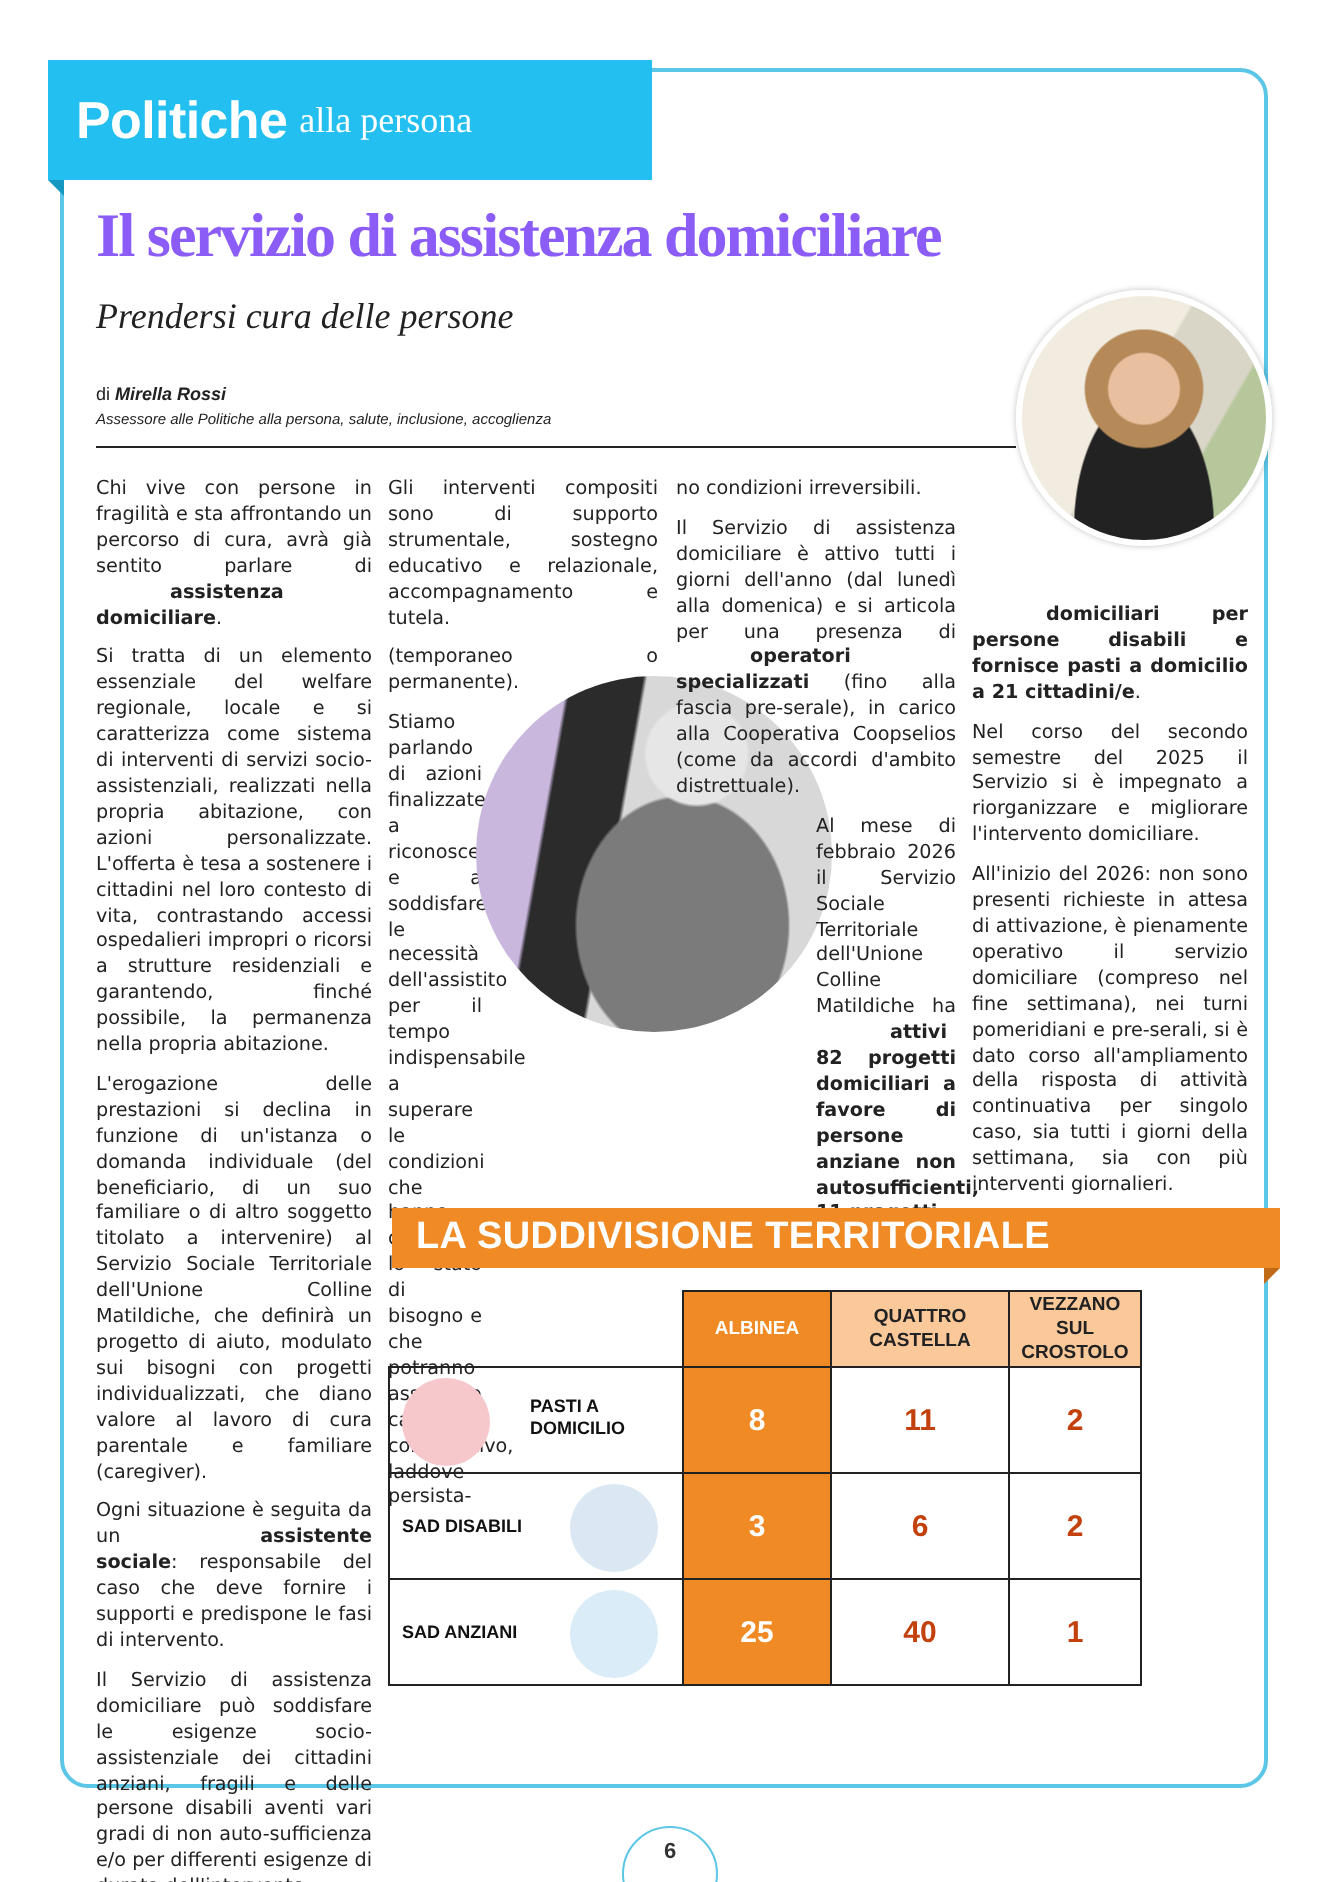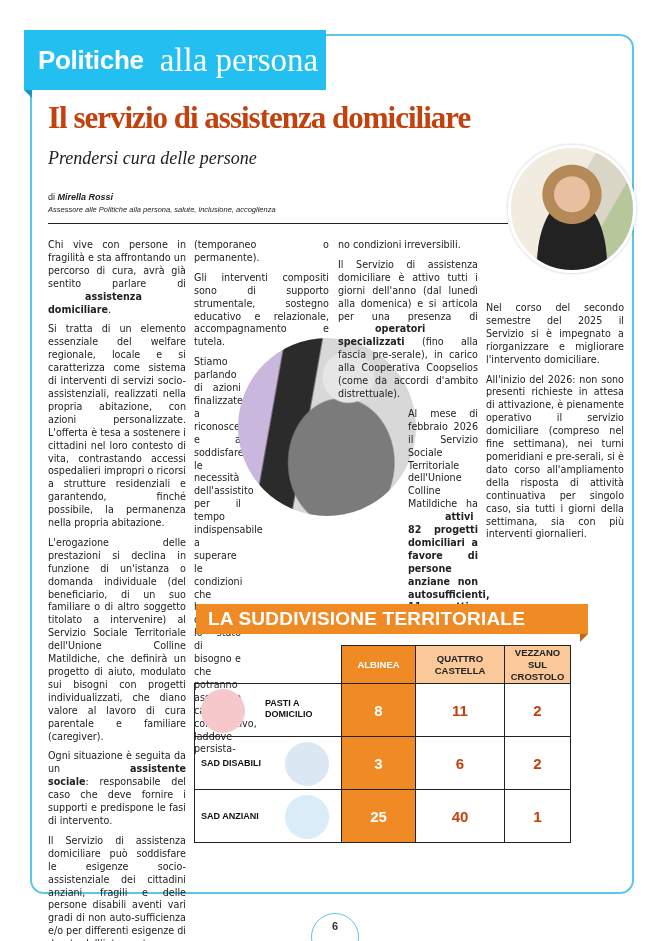--- a/index.html
+++ b/index.html
@@ -12,25 +12,25 @@
   }
   .section-tab {
     position: absolute; left: 24px; top: 30px; width: 302px; height: 60px;
     background: #22bff0; display: flex; align-items: center; padding-left: 14px;
   }
   .section-tab .fold {
     position: absolute; left: 0; bottom: -8px; width: 0; height: 0;
     border-top: 8px solid #1597c2; border-left: 8px solid transparent;
   }
   .section-tab .bold { font-family: "Liberation Sans", sans-serif; font-weight: bold; font-size: 26px; color: #fff; letter-spacing: -0.3px; }
-  .section-tab .light { font-family: "Liberation Serif", serif; font-size: 33px; color: #fff; margin-left: 16px; }
+  .section-tab .light { font-family: "Liberation Serif", serif; font-size: 18px; color: #fff; margin-left: 6px; }
 
   .headline {
     position: absolute; left: 48px; top: 100px; font-family: "Liberation Serif", serif;
-    font-weight: bold; font-size: 31px; color: #c2410c; letter-spacing: -1px;
+    font-weight: bold; font-size: 31px; color: #8b5cf6; letter-spacing: -1px;
   }
   .subhead {
     position: absolute; left: 48px; top: 148px; font-family: "Liberation Serif", serif;
     font-style: italic; font-size: 18px; color: #222;
   }
   .byline { position: absolute; left: 48px; top: 192px; font-size: 9px; color: #222; font-family: "Liberation Sans", sans-serif; }
   .byline em { font-weight: bold; }
   .byline-role { position: absolute; left: 48px; top: 205px; font-size: 7.5px; font-style: italic; color: #222; font-family: "Liberation Sans", sans-serif; }
   .rule { position: absolute; left: 48px; top: 223px; width: 460px; height: 1px; background: #222; }
 
@@ -54,21 +54,21 @@
   .photo-circle {
     position: absolute; left: 238px; top: 338px; width: 178px; height: 178px; border-radius: 50%;
     background:
       radial-gradient(circle at 62% 22%, #e6e6e6 0 14%, transparent 15%),
       radial-gradient(ellipse at 58% 70%, #7b7b7b 0 36%, transparent 37%),
       linear-gradient(100deg, #c9b7de 0 22%, #2b2b2b 23% 40%, #d8d8d8 41%);
     overflow: hidden;
   }
 
   .table-banner {
-    position: absolute; left: 196px; top: 604px; width: 392px; height: 30px; background: #f08a24;
+    position: absolute; left: 196px; top: 604px; width: 444px; height: 30px; background: #f08a24;
     display: flex; align-items: center; padding-left: 12px;
   }
   .table-banner span { font-family: "Liberation Sans", sans-serif; font-weight: bold; color: #fff; font-size: 19px; letter-spacing: 0.2px; }
   .table-banner .fold { position: absolute; right: 0; bottom: -8px; width: 0; height: 0; border-top: 8px solid #c06a18; border-right: 8px solid transparent; }
 
   table.terr { position: absolute; left: 194px; top: 645px; border-collapse: collapse; font-family: "Liberation Sans", sans-serif; }
   table.terr td, table.terr th { border: 1px solid #222; text-align: center; }
   table.terr th { height: 38px; font-size: 9.5px; font-weight: bold; line-height: 12px; }
   .c0 { width: 147px; }
   .c1 { width: 74px; }
@@ -114,34 +114,35 @@
 
 <div class="col col1">
   <p><span>Chi vive con persone in fragilità e sta affrontando un percorso di cura, avrà già sentito parlare di </span><b>assistenza domiciliare</b><span>.</span></p>
   <p>Si tratta di un elemento essenziale del welfare regionale, locale e si caratterizza come sistema di interventi di servizi socio-assistenziali, realizzati nella propria abitazione, con azioni personalizzate. L'offerta è tesa a sostenere i cittadini nel loro contesto di vita, contrastando accessi ospedalieri impropri o ricorsi a strutture residenziali e garantendo, finché possibile, la permanenza nella propria abitazione.</p>
   <p>L'erogazione delle prestazioni si declina in funzione di un'istanza o domanda individuale (del beneficiario, di un suo familiare o di altro soggetto titolato a intervenire) al Servizio Sociale Territoriale dell'Unione Colline Matildiche, che definirà un progetto di aiuto, modulato sui bisogni con progetti individualizzati, che diano valore al lavoro di cura parentale e familiare (caregiver).</p>
   <p><span>Ogni situazione è seguita da un </span><b>assistente sociale</b><span>: responsabile del caso che deve fornire i supporti e predispone le fasi di intervento.</span></p>
   <p>Il Servizio di assistenza domiciliare può soddisfare le esigenze socio-assistenziale dei cittadini anziani, fragili e delle persone disabili aventi vari gradi di non auto-sufficienza e/o per differenti esigenze di durata dell'intervento</p>
 </div>
 
 <div class="col col2">
+  <p>Gli interventi compositi sono di supporto strumentale, sostegno educativo e relazionale, accompagnamento e tutela.</p>
   <p>(temporaneo o permanente).</p>
-  <p>Gli interventi compositi sono di supporto strumentale, sostegno educativo e relazionale, accompagnamento e tutela.</p>
   <p style="padding-right:88px">Stiamo parlando di azioni finalizzate a riconoscere e a soddisfare le necessità dell'assistito per il tempo indispensabile a superare le condizioni che hanno determinato lo stato di bisogno e che potranno assumere carattere continuativo, laddove persista-</p>
 </div>
 
 <div class="photo-circle"></div>
 
 <div class="col col3">
   <p>no condizioni irreversibili.</p>
   <p><span>Il Servizio di assistenza domiciliare è attivo tutti i giorni dell'anno (dal lunedì alla domenica) e si articola per una presenza di </span><b>operatori specializzati</b><span> (fino alla fascia pre-serale), in carico alla Cooperativa Coopselios (come da accordi d'ambito distrettuale).</span></p>
   <p style="padding-left:70px"><span>Al mese di febbraio 2026 il Servizio Sociale Territoriale dell'Unione Colline Matildiche ha </span><b>attivi 82 progetti domiciliari a favore di persone anziane non autosufficienti, 11 progetti</b></p>
 </div>
 
 <div class="col col4">
+  <p><b>domiciliari per persone disabili e fornisce pasti a domicilio a 21 cittadini/e</b><span>.</span></p>
   <p>Nel corso del secondo semestre del 2025 il Servizio si è impegnato a riorganizzare e migliorare l'intervento domiciliare.</p>
   <p>All'inizio del 2026: non sono presenti richieste in attesa di attivazione, è pienamente operativo il servizio domiciliare (compreso nel fine settimana), nei turni pomeridiani e pre-serali, si è dato corso all'ampliamento della risposta di attività continuativa per singolo caso, sia tutti i giorni della settimana, sia con più interventi giornalieri.</p>
 </div>
 
 <div class="table-banner">
   <span>LA SUDDIVISIONE TERRITORIALE</span>
   <span class="fold"></span>
 </div>
 
 <table class="terr">

